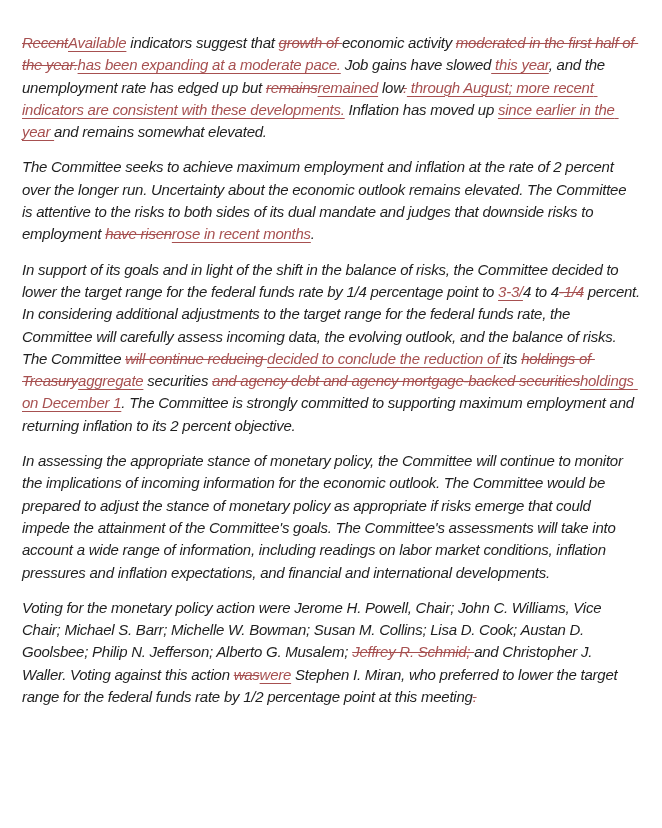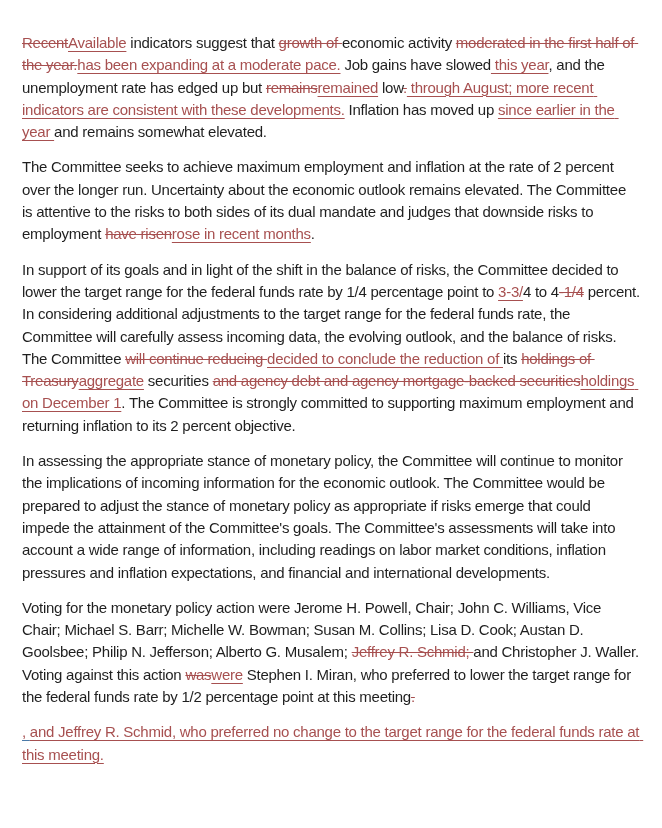--- a/index.html
+++ b/index.html
@@ -23,20 +23,21 @@
   .doc-body {
     width: 618px;
     color: var(--body-text);
     font-size: 15px;
     line-height: 22.3px;
     letter-spacing: -0.25px;
     text-align: left;
   }
   .para {
     margin-bottom: 13px;
+    font-style: italic;
   }
   .run { white-space: pre-wrap; }
   .run-normal {
     color: var(--body-text);
   }
   .run-del {
     color: var(--edit-red);
     text-decoration: line-through;
     text-decoration-thickness: 1.2px;
   }
@@ -57,15 +58,14 @@
 </head>
 <body>
 
 <div class="page">
   <div class="doc-body">
       <p class="para"><span class="run run-del">Recent</span><span class="run run-ins">Available</span><span class="run run-normal"> indicators suggest that </span><span class="run run-del">growth of </span><span class="run run-normal">economic activity </span><span class="run run-del">moderated in the first half of the year.</span><span class="run run-ins">has been expanding at a moderate pace.</span><span class="run run-normal"> Job gains have slowed</span><span class="run run-ins"> this year</span><span class="run run-normal">, and the unemployment rate has edged up but </span><span class="run run-del">remains</span><span class="run run-ins">remained</span><span class="run run-normal"> low</span><span class="run run-del">.</span><span class="run run-ins"> through August; more recent indicators are consistent with these developments.</span><span class="run run-normal"> Inflation has moved up </span><span class="run run-ins">since earlier in the year </span><span class="run run-normal">and remains somewhat elevated.</span></p>
       <p class="para"><span class="run run-normal">The Committee seeks to achieve maximum employment and inflation at the rate of 2 percent over the longer run. Uncertainty about the economic outlook remains elevated. The Committee is attentive to the risks to both sides of its dual mandate and judges that downside risks to employment </span><span class="run run-del">have risen</span><span class="run run-ins">rose in recent months</span><span class="run run-normal">.</span></p>
       <p class="para"><span class="run run-normal">In support of its goals and in light of the shift in the balance of risks, the Committee decided to lower the target range for the federal funds rate by 1/4 percentage point to </span><span class="run run-ins">3-3/</span><span class="run run-normal">4 to 4</span><span class="run run-del">-1/4</span><span class="run run-normal"> percent. In considering additional adjustments to the target range for the federal funds rate, the Committee will carefully assess incoming data, the evolving outlook, and the balance of risks. The Committee </span><span class="run run-del">will continue reducing </span><span class="run run-ins">decided to conclude the reduction of </span><span class="run run-normal">its </span><span class="run run-del">holdings of Treasury</span><span class="run run-ins">aggregate</span><span class="run run-normal"> securities </span><span class="run run-del">and agency debt and agency mortgage-backed securities</span><span class="run run-ins">holdings on December 1</span><span class="run run-normal">. The Committee is strongly committed to supporting maximum employment and returning inflation to its 2 percent objective.</span></p>
       <p class="para"><span class="run run-normal">In assessing the appropriate stance of monetary policy, the Committee will continue to monitor the implications of incoming information for the economic outlook. The Committee would be prepared to adjust the stance of monetary policy as appropriate if risks emerge that could impede the attainment of the Committee's goals. The Committee's assessments will take into account a wide range of information, including readings on labor market conditions, inflation pressures and inflation expectations, and financial and international developments.</span></p>
       <p class="para"><span class="run run-normal">Voting for the monetary policy action were Jerome H. Powell, Chair; John C. Williams, Vice Chair; Michael S. Barr; Michelle W. Bowman; Susan M. Collins; Lisa D. Cook; Austan D. Goolsbee; Philip N. Jefferson; Alberto G. Musalem; </span><span class="run run-del">Jeffrey R. Schmid; </span><span class="run run-normal">and Christopher J. Waller. Voting against this action </span><span class="run run-del">was</span><span class="run run-ins">were</span><span class="run run-normal"> Stephen I. Miran, who preferred to lower the target range for the federal funds rate by 1/2 percentage point at this meeting</span><span class="run run-del">.</span></p>
-      <p class="para"><span class="run run-ins-move">, </span><span class="run run-ins">and Jeffrey R. Schmid, who preferred no change to the target range for the federal funds rate at this meeting.</span></p>
     </div>
 </div>
 
 </body></html>

